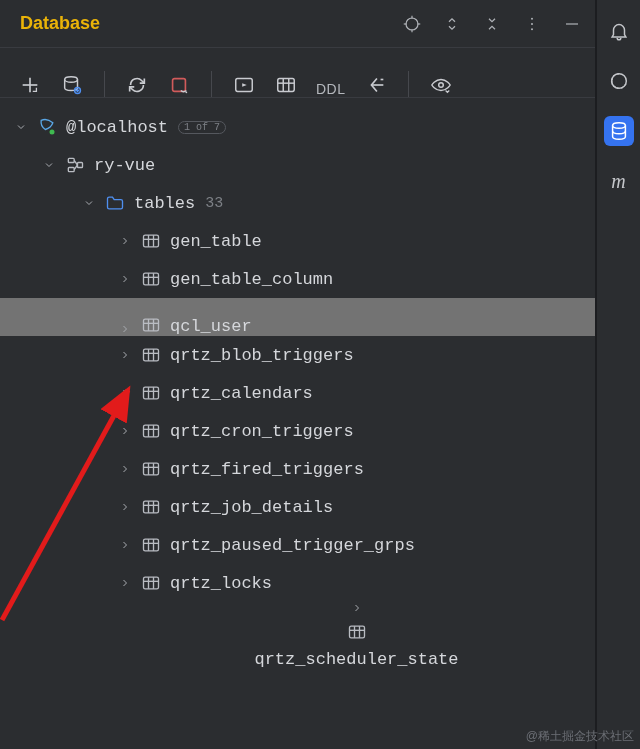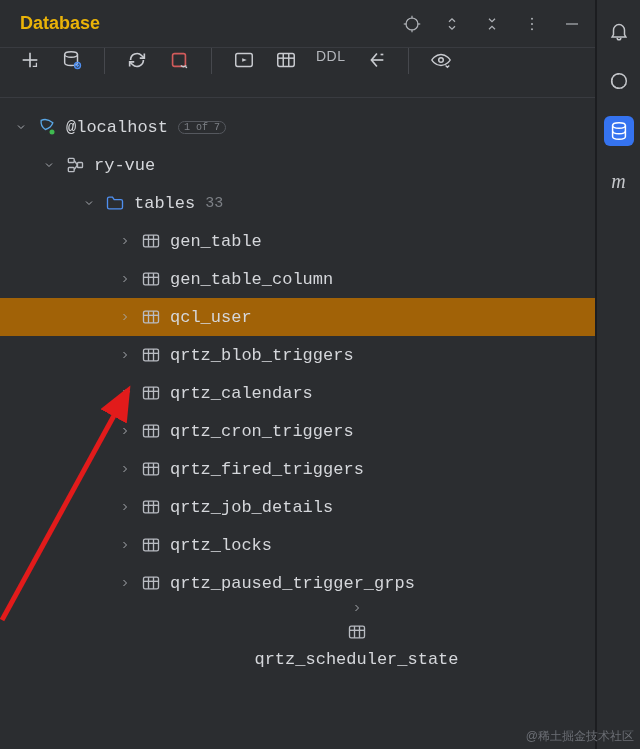--- a/index.html
+++ b/index.html
@@ -44,21 +44,21 @@
     color: #eab308;
     flex: 1;
   }
   .title-icons { display: flex; gap: 22px; align-items: center; }
   .tb-icon { width: 18px; height: 18px; display:flex; align-items:center; justify-content:center; color:#b0b3b8; cursor:pointer; }
   .tb-icon svg { width: 18px; height: 18px; stroke: currentColor; fill: none; stroke-width: 1.6; }
 
   .toolbar {
     height: 50px;
     display: flex;
-    align-items: flex-start;
+    align-items: flex-end;
     gap: 18px;
     padding: 0 18px;
     border-bottom: 1px solid #393b40;
     color:#b4b7bc;
   }
   .toolbar .tool { width:24px; height:24px; display:flex; align-items:center; justify-content:center; cursor:pointer; }
   .toolbar .tool svg { width: 22px; height: 22px; }
   .toolbar .sep { width:1px; height:26px; background:#46484d; margin: 0 2px; }
   .toolbar .ddl { font-size: 14px; letter-spacing: 0.5px; cursor:pointer; }
 
@@ -66,21 +66,21 @@
   .row {
     height: 38px;
     display:flex;
     align-items:center;
     padding-left: 14px;
     gap: 8px;
     white-space: nowrap;
     cursor: default;
     font-family: Liberation Mono, monospace;
   }
-  .row.selected { background:#a16207; }
+  .row.selected { background:#737373;align-items:flex-end; }
   .chev { width:14px; height:14px; display:flex; align-items:center; justify-content:center; color:#a9acb1; cursor:pointer;}
   .chev svg { width:12px; height:12px; stroke: currentColor; fill:none; stroke-width:2; }
   .node-icon { width:22px; height:22px; display:flex; align-items:center; justify-content:center; }
   .node-icon svg { width:20px; height:20px; }
   .label { color:#d5d7db; }
   .count { color:#7d8086; font-size:15px; margin-left:2px; }
   .count.boxed { border:1px solid #55585e; border-radius:8px; padding:0 5px; font-size:10px; }
 
   .right-strip .ricon { width:30px; height:30px; display:flex; align-items:center; justify-content:center; color:#c4c6ca; cursor:pointer; border-radius:6px; position:relative;}
   .right-strip .ricon svg { width:22px; height:22px; stroke: currentColor; fill:none; stroke-width:1.6;}
@@ -392,37 +392,37 @@
             </svg>
           </span>
           <span class="node-icon">
             <svg viewBox="0 0 24 24" fill="none" stroke="#b9bcc2" stroke-width="1.6">
               <rect x="3" y="5" width="18" height="14" rx="2"></rect>
               <line x1="3" y1="10" x2="21" y2="10"></line>
               <line x1="9" y1="5" x2="9" y2="19"></line>
               <line x1="15" y1="5" x2="15" y2="19"></line>
             </svg>
           </span>
+          <span class="label">qrtz_paused_trigger_grps</span>
+        </div>
+        <div class="row" style="padding-left: 118px;">
+          <span class="chev">
+            <svg viewBox="0 0 24 24">
+              <polyline points="9 6 15 12 9 18"></polyline>
+            </svg>
+          </span>
+          <span class="node-icon">
+            <svg viewBox="0 0 24 24" fill="none" stroke="#b9bcc2" stroke-width="1.6">
+              <rect x="3" y="5" width="18" height="14" rx="2"></rect>
+              <line x1="3" y1="10" x2="21" y2="10"></line>
+              <line x1="9" y1="5" x2="9" y2="19"></line>
+              <line x1="15" y1="5" x2="15" y2="19"></line>
+            </svg>
+          </span>
           <span class="label">qrtz_locks</span>
-        </div>
-        <div class="row" style="padding-left: 118px;">
-          <span class="chev">
-            <svg viewBox="0 0 24 24">
-              <polyline points="9 6 15 12 9 18"></polyline>
-            </svg>
-          </span>
-          <span class="node-icon">
-            <svg viewBox="0 0 24 24" fill="none" stroke="#b9bcc2" stroke-width="1.6">
-              <rect x="3" y="5" width="18" height="14" rx="2"></rect>
-              <line x1="3" y1="10" x2="21" y2="10"></line>
-              <line x1="9" y1="5" x2="9" y2="19"></line>
-              <line x1="15" y1="5" x2="15" y2="19"></line>
-            </svg>
-          </span>
-          <span class="label">qrtz_paused_trigger_grps</span>
         </div>
         <div class="row" style="padding-left: 118px; flex-direction: column;">
           <span class="chev">
             <svg viewBox="0 0 24 24">
               <polyline points="9 6 15 12 9 18"></polyline>
             </svg>
           </span>
           <span class="node-icon">
             <svg viewBox="0 0 24 24" fill="none" stroke="#b9bcc2" stroke-width="1.6">
               <rect x="3" y="5" width="18" height="14" rx="2"></rect>

